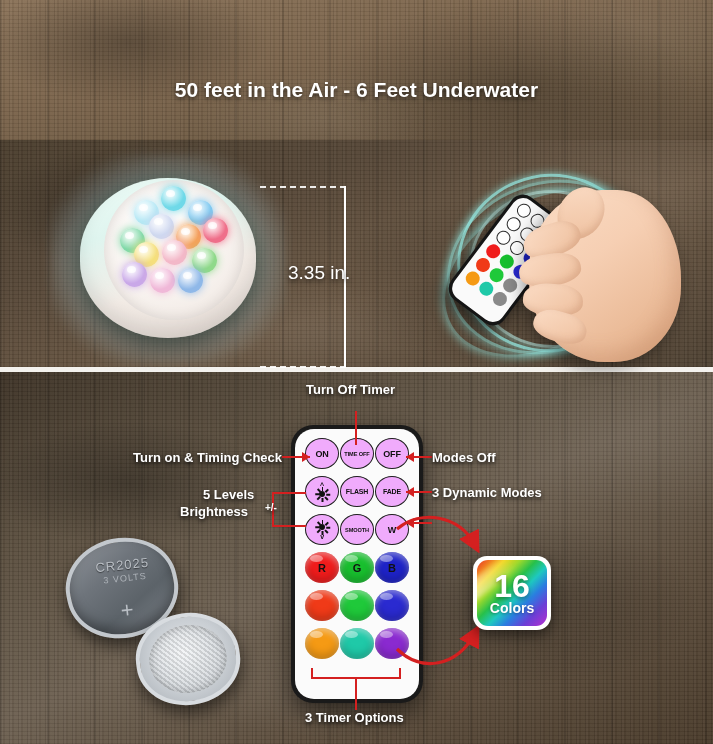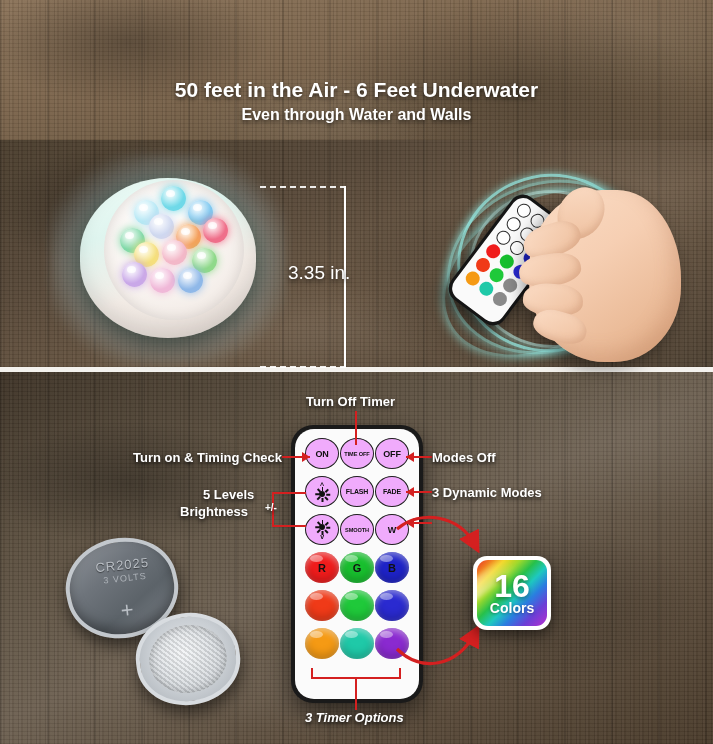--- a/index.html
+++ b/index.html
@@ -219,28 +219,28 @@
       repeating-linear-gradient(45deg, rgba(0,0,0,.10) 0 2px, rgba(255,255,255,.18) 2px 4px),
       radial-gradient(ellipse at 45% 40%, #f2f4f6, #bfc5ca);
     box-shadow:inset 0 0 8px rgba(0,0,0,.25);
   }
 
   
   .anno {
     position:absolute; color:#fff; font-size:13px; font-weight:bold;
     text-shadow:0 2px 4px rgba(0,0,0,.85); white-space:nowrap;
   }
-  #lbl-timer-off { left:306px; top:394px; }
+  #lbl-timer-off { left:306px; top:382px; }
   #lbl-turn-on   { left:133px; top:450px; }
   #lbl-turn-off  { left:432px; top:450px; }
   #lbl-levels1   { left:203px; top:487px; }
   #lbl-levels2   { left:180px; top:504px; }
   #lbl-pm        { left:265px; top:502px; font-size:10px; }
   #lbl-dynamic   { left:432px; top:485px; }
-  #lbl-3timer    { left:305px; top:710px;font-style:italic; }
+  #lbl-3timer    { left:305px; top:710px; }
 
   
   .rl { position:absolute; background:#d42020; }
   #c-timer-v { left:355px; top:411px; width:2px; height:34px; }
   #c-on-h    { left:282px; top:456px; width:28px; height:2px; }
   #c-off-h   { left:406px; top:456px; width:26px; height:2px; }
   #c-dyn-h   { left:406px; top:491px; width:26px; height:2px; }
   #c-w-h     { left:406px; top:522px; width:26px; height:2px; }
   
   #c-br-v    { left:272px; top:492px; width:2px; height:35px; }
@@ -304,21 +304,20 @@
     <div class="wood-grain"></div>
       <div class="wood-blotch"></div>
   </div>
   <div id="divider"></div>
   <div class="wood" id="band-bottom">
     <div class="wood-grain"></div>
       <div class="wood-blotch"></div>
   </div>
 
   <div class="hdr" id="hdr-sub1">50 feet in the Air - 6 Feet Underwater</div>
-  <div class="hdr" id="hdr-sub2">Even through Water and Walls</div>
 
   <div id="led-wrap">
     <div id="led-glow"></div>
     <div id="led-body">
       <div id="led-face">
           <div class="led" style="left: 57px; top: 6px; background: radial-gradient(circle at 38% 32%, rgb(255, 255, 255) 0%, rgb(111, 217, 232) 58%, rgb(111, 217, 232) 100%); box-shadow: rgb(111, 217, 232) 0px 0px 9px;"></div>
           <div class="led" style="left: 30px; top: 20px; background: radial-gradient(circle at 38% 32%, rgb(255, 255, 255) 0%, rgb(182, 232, 245) 58%, rgb(182, 232, 245) 100%); box-shadow: rgb(182, 232, 245) 0px 0px 9px;"></div>
           <div class="led" style="left: 84px; top: 20px; background: radial-gradient(circle at 38% 32%, rgb(255, 255, 255) 0%, rgb(126, 200, 240) 58%, rgb(126, 200, 240) 100%); box-shadow: rgb(126, 200, 240) 0px 0px 9px;"></div>
           <div class="led" style="left: 16px; top: 48px; background: radial-gradient(circle at 38% 32%, rgb(255, 255, 255) 0%, rgb(127, 216, 168) 58%, rgb(127, 216, 168) 100%); box-shadow: rgb(127, 216, 168) 0px 0px 9px;"></div>
           <div class="led" style="left: 45px; top: 34px; background: radial-gradient(circle at 38% 32%, rgb(255, 255, 255) 0%, rgb(207, 216, 240) 58%, rgb(207, 216, 240) 100%); box-shadow: rgb(207, 216, 240) 0px 0px 9px;"></div>

